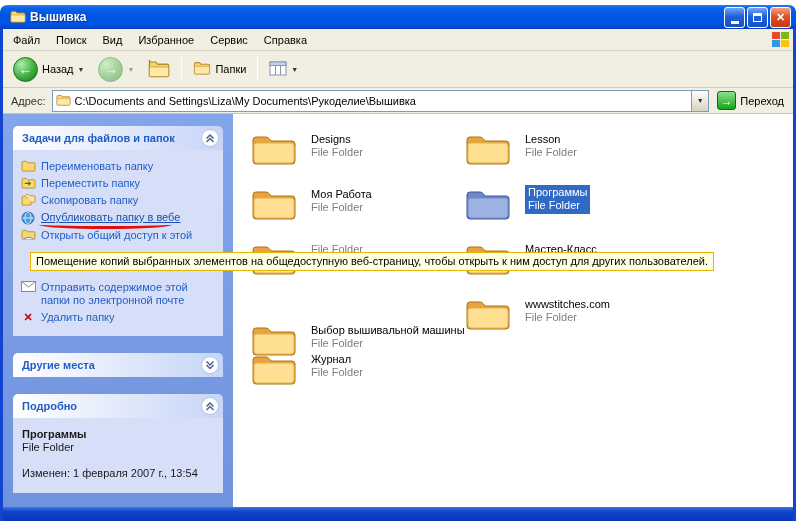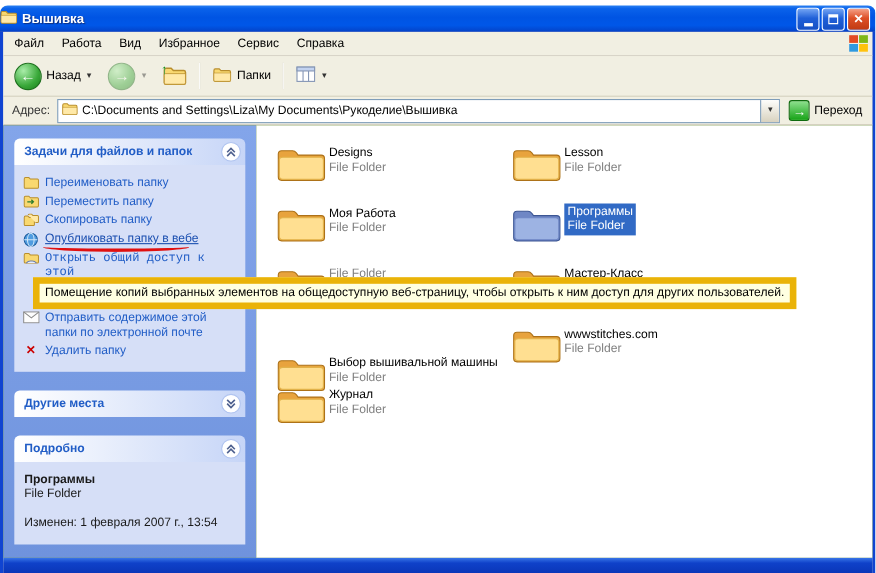--- a/index.html
+++ b/index.html
@@ -2,21 +2,21 @@
 <html><head>
 <meta charset="utf-8">
 <style>
   * { margin:0; padding:0; box-sizing:border-box; }
   body { font-family:"Liberation Sans", sans-serif; font-size:11px; background:#fff; }
   .screen { position:relative; width:796px; height:521px; background:#fff; overflow:hidden; }
 
   
   .window { position:absolute; left:0; top:5px; width:796px; height:516px; }
   .titlebar {
-    height:24px; display:flex; align-items:center; padding:0 5px 0 0; gap:4px;
+    height:24px; display:flex; align-items:center; padding:0 5px 0 10px; gap:4px;
     border-radius:7px 7px 0 0;
     background:linear-gradient(180deg,#2a80f2 0%, #0a62ea 12%, #0054e3 45%, #0057e8 75%, #0347cf 94%, #0a3bbf 100%);
   }
   .title-text { flex:1; color:#fff; font-weight:bold; font-size:12px; text-shadow:1px 1px 1px #10307e; }
   .title-buttons { display:flex; gap:2px; }
   .tb-btn { width:21px; height:21px; border:1px solid #fff; border-radius:3px;
     display:flex; align-items:center; justify-content:center; color:#fff; }
   .tb-min, .tb-max { background:linear-gradient(180deg,#74a5f4,#2060d8 45%,#1550c4); }
   .tb-close { background:linear-gradient(180deg,#f5a188,#dd4f27 45%,#c13a12); font-size:11px; font-weight:bold; }
   .glyph-min { width:8px; height:3px; background:#fff; align-self:flex-end; margin:0 0 3px 0; }
@@ -68,41 +68,41 @@
     padding:0 4px 0 9px; border-radius:5px 5px 0 0;
     background:linear-gradient(90deg,#ffffff,#c6d5f7); }
   .sec-title { color:#215dc6; font-weight:bold; }
   .chv { width:18px; height:18px; border-radius:50%; background:#fff; border:1px solid #b0c4f0;
     display:flex; align-items:center; justify-content:center; }
   .sec-body { background:#d6dff7; padding:8px 4px 10px 7px; }
   .task-item { display:flex; align-items:flex-start; gap:5px; padding:2px 0; color:#215dc6; cursor:pointer; position:relative; }
   .task-item .ticon { flex:0 0 16px; display:flex; justify-content:center; }
   .task-label { line-height:13px; }
   .publish .task-label { text-decoration:underline; color:#1b4fb0; }
-  .gap-after { margin-bottom:24px;font-family:Liberation Mono, monospace; }
+  .gap-after { margin-bottom:35px; }
   .red-x { color:#cc0000; font-weight:bold; font-size:11px; line-height:12px; }
   .annotation-underline { position:absolute; left:19px; top:11px; width:133px; height:9px;
     border-bottom:3px solid #e01010; border-radius:50%; pointer-events:none; } .spacer20 { height:17px; }
   .details-body { background:#d6dff7; padding:10px 6px 14px 9px; color:#1a1a1a; }
   .det-name { font-weight:bold; }
   .det-type { margin-top:1px; }
   .det-modified { margin-top:14px; }
 
   
   .folder-view { position:relative; flex:1; background:#fff; }
-  .fitem { position:absolute; display:flex; align-items:flex-start; gap:2px; width:215px; }
+  .fitem { position:absolute; display:flex; align-items:flex-start; gap:14px; width:215px; }
   .ftext { padding-top:3px; }
   .fname { color:#000; line-height:13px; }
   .ftype { color:#7f7f7f; line-height:13px; }
   .fitem.selected .ftext { background:#316ac5; padding:1px 3px 2px 3px; }
   .fitem.selected .fname, .fitem.selected .ftype { color:#fff; }
 
   
   .tooltip { position:absolute; left:30px; top:252px; z-index:10; background:#ffffe1;
-    border:6px solid #eab308; padding:2px 5px 3px 5px; white-space:nowrap; color:#000; }
+    border:1px solid #eab308; padding:2px 5px 3px 5px; white-space:nowrap; color:#000; }
 </style>
 </head>
 <body>
 
 <div class="screen">
   <div class="window">
 
     <div class="titlebar">
       <span>
         <svg width="16" height="13" viewBox="0 0 16 13">
@@ -121,21 +121,21 @@
         <div class="tb-btn tb-close">
             <span>✕</span>
           </div>
       </div>
     </div>
 
     <div class="chrome">
 
       <div class="menubar">
         <span class="menu-item">Файл</span>
-        <span class="menu-item">Работа</span>
+        <span class="menu-item">Поиск</span>
         <span class="menu-item">Вид</span>
         <span class="menu-item">Избранное</span>
         <span class="menu-item">Сервис</span>
         <span class="menu-item">Справка</span>
         <span class="menu-spacer"></span>
         <span class="winlogo">
           <span class="wl-r"></span>
             <span class="wl-g"></span>
             <span class="wl-b"></span>
             <span class="wl-y"></span>

